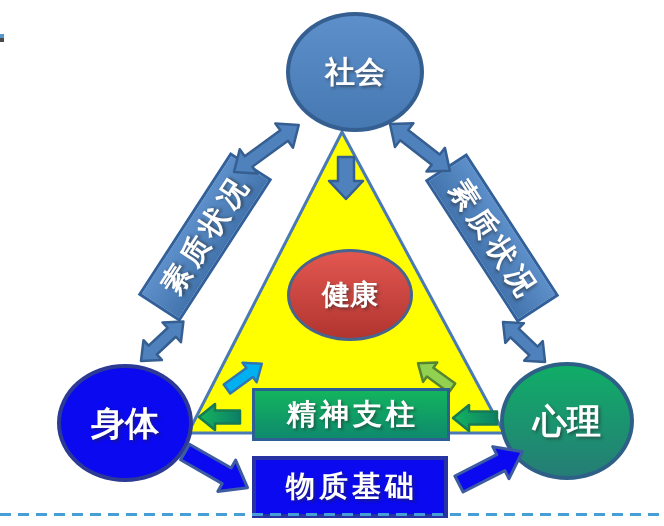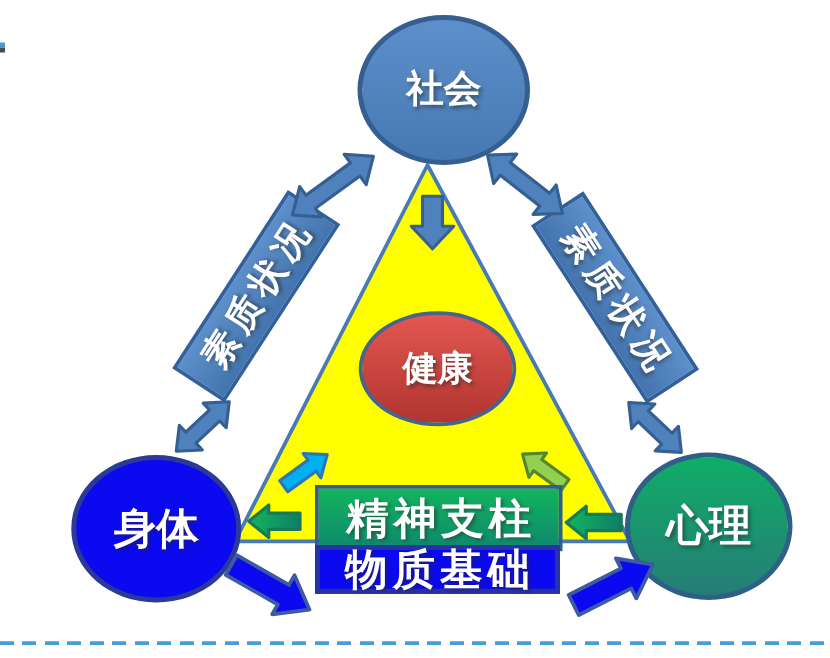--- a/index.html
+++ b/index.html
@@ -30,26 +30,26 @@
 
   .qbar    { position:absolute; width:170px; height:50px; box-sizing:border-box;
              background:linear-gradient(180deg,#5d8fca,#4374ad);
              border:3px solid #31609b; display:flex; align-items:center; justify-content:center;
              color:#fff; font-weight:700; font-size:29px; letter-spacing:5px; text-indent:5px;
              text-shadow:2px 2px 3px rgba(40,40,40,.5); }
   .q-left  { left:120px; top:212px; transform:rotate(-57deg); }
   .q-right { left:407px; top:213px; transform:rotate(57deg); }
 
   .hbar    { position:absolute; box-sizing:border-box; display:flex; align-items:center;
-             justify-content:center; color:#fff; font-weight:700; font-size:34px;
+             justify-content:center; color:#fff; font-weight:700; font-size:29px;
              letter-spacing:4px; text-indent:4px; text-shadow:2px 2px 3px rgba(40,40,40,.5); }
   .spirit  { left:252px; top:388px; width:198px; height:53px;
              background:linear-gradient(180deg,var(--green-top),var(--green-bottom));
              border:3px solid #2e5f94; }
-  .material{ left:252px; top:436px; width:196px; height:39px;
+  .material{ left:252px; top:456px; width:196px; height:62px;
              background:var(--bright-blue); border:4px solid var(--box-border-navy); }
 
   .dashes  { position:absolute; left:0; top:513px; width:664px; height:3px;
              background:repeating-linear-gradient(90deg, var(--dashed-line) 0 11px, transparent 11px 18px); }
   .artifact{ position:absolute; left:0; top:34px; width:4px; height:8px;
              background:linear-gradient(180deg,#5599cc 0 55%, #4a4a4a 55%); }
 </style>
 </head>
 <body>
 

